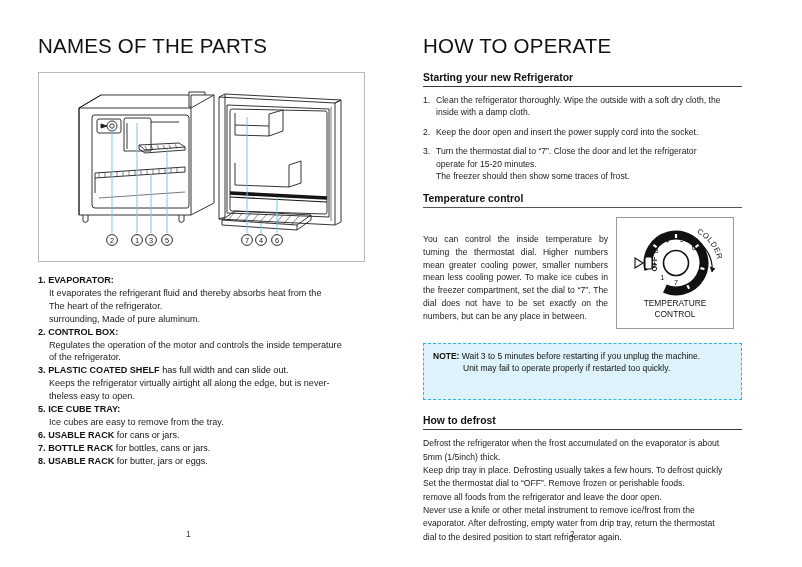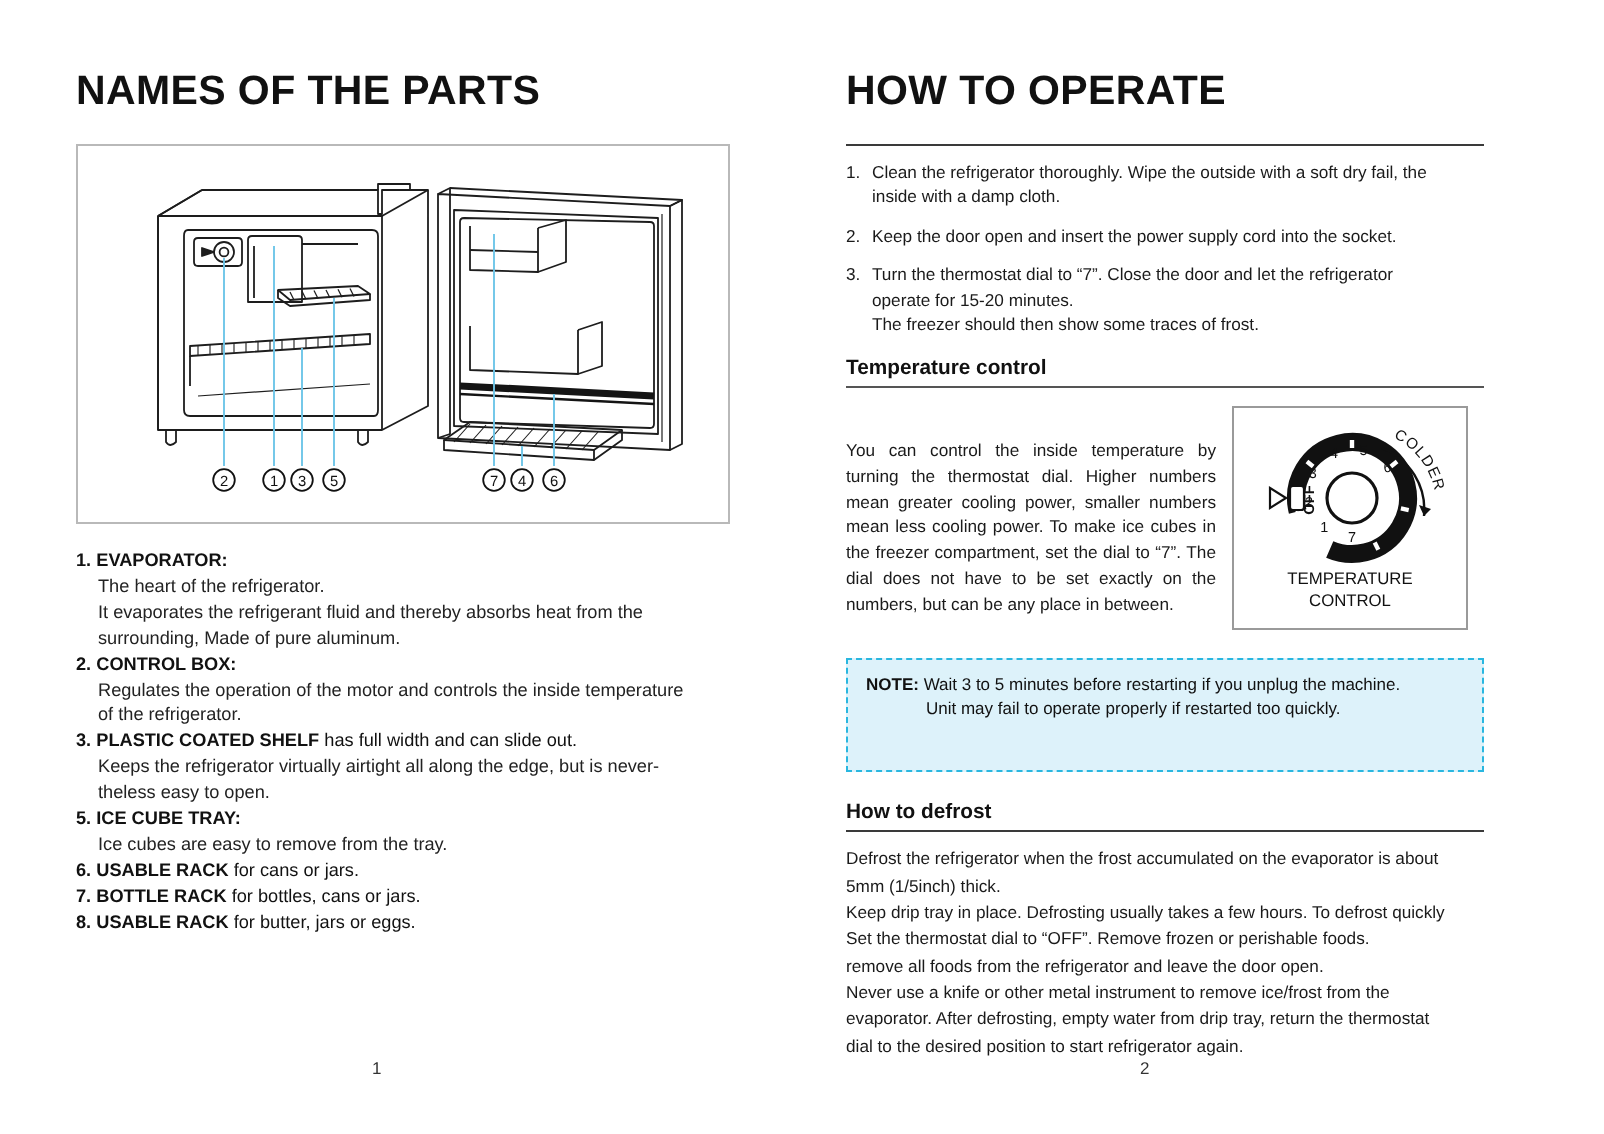--- a/index.html
+++ b/index.html
@@ -19,21 +19,21 @@
   }
   .col {
     position: relative;
     box-sizing: border-box;
   }
   .col-left  { width: 401px; padding: 30px 36px 0 38px; }
   .col-right { width: 401px; padding: 30px 60px 0 22px; }
 
   h1.page-title {
     font-size: 20.5px;
-    font-weight: bold;
+    font-weight: normal;
     letter-spacing: 0.2px;
     margin: 4px 0 14px 0;
     color: #111;
   }
 
   
   .diagram-box {
     border: 1px solid #b9b9b9;
     height: 188px;
     position: relative;
@@ -287,22 +287,22 @@
             <circle cx="238" cy="167" r="5.4" fill="#fff" stroke="#111" stroke-width="0.9"></circle>
             <text x="238" y="170" font-family="Liberation Sans, sans-serif" font-size="7.4" text-anchor="middle" fill="#111">6</text>
           </g>
         </g>
       </svg>
     </div>
 
     <div class="parts-list">
       <div class="part-item">
         <div class="part-head"><span>1.</span> <span>EVAPORATOR:</span><span class="part-tail"></span></div>
+        <div class="part-desc">It evaporates the refrigerant fluid and thereby absorbs heat from the</div>
         <div class="part-desc">The heart of the refrigerator.</div>
-        <div class="part-desc">It evaporates the refrigerant fluid and thereby absorbs heat from the</div>
         <div class="part-desc">surrounding, Made of pure aluminum.</div>
       </div>
       <div class="part-item">
         <div class="part-head"><span>2.</span> <span>CONTROL BOX:</span><span class="part-tail"></span></div>
         <div class="part-desc">Regulates the operation of the motor and controls the inside temperature</div>
         <div class="part-desc">of the refrigerator.</div>
       </div>
       <div class="part-item">
         <div class="part-head"><span>3.</span> <span>PLASTIC COATED SHELF</span><span class="part-tail"> has full width and can slide out.</span></div>
       </div>
@@ -324,26 +324,27 @@
         <div class="part-head"><span>8.</span> <span>USABLE RACK</span><span class="part-tail"> for butter, jars or eggs.</span></div>
       </div>
     </div>
 
   </div>
 
   <div class="col col-right">
 
     <h1 class="page-title">HOW TO OPERATE</h1>
 
+    <h2 class="section-head">Starting your new Refrigerator</h2>
     <div class="rule"></div>
 
     <ol class="steps">
       <li>
         <span class="marker">1.</span>
-        <span class="subline">Clean the refrigerator thoroughly. Wipe the outside with a soft dry fail, the</span>
+        <span class="subline">Clean the refrigerator thoroughly. Wipe the outside with a soft dry cloth, the</span>
         <span class="subline">inside with a damp cloth.</span>
       </li>
       <li>
         <span class="marker">2.</span>
         <span class="subline">Keep the door open and insert the power supply cord into the socket.</span>
       </li>
       <li>
         <span class="marker">3.</span>
         <span class="subline">Turn the thermostat dial to “7”. Close the door and let the refrigerator</span>
         <span class="subline">operate for 15-20 minutes.</span>

